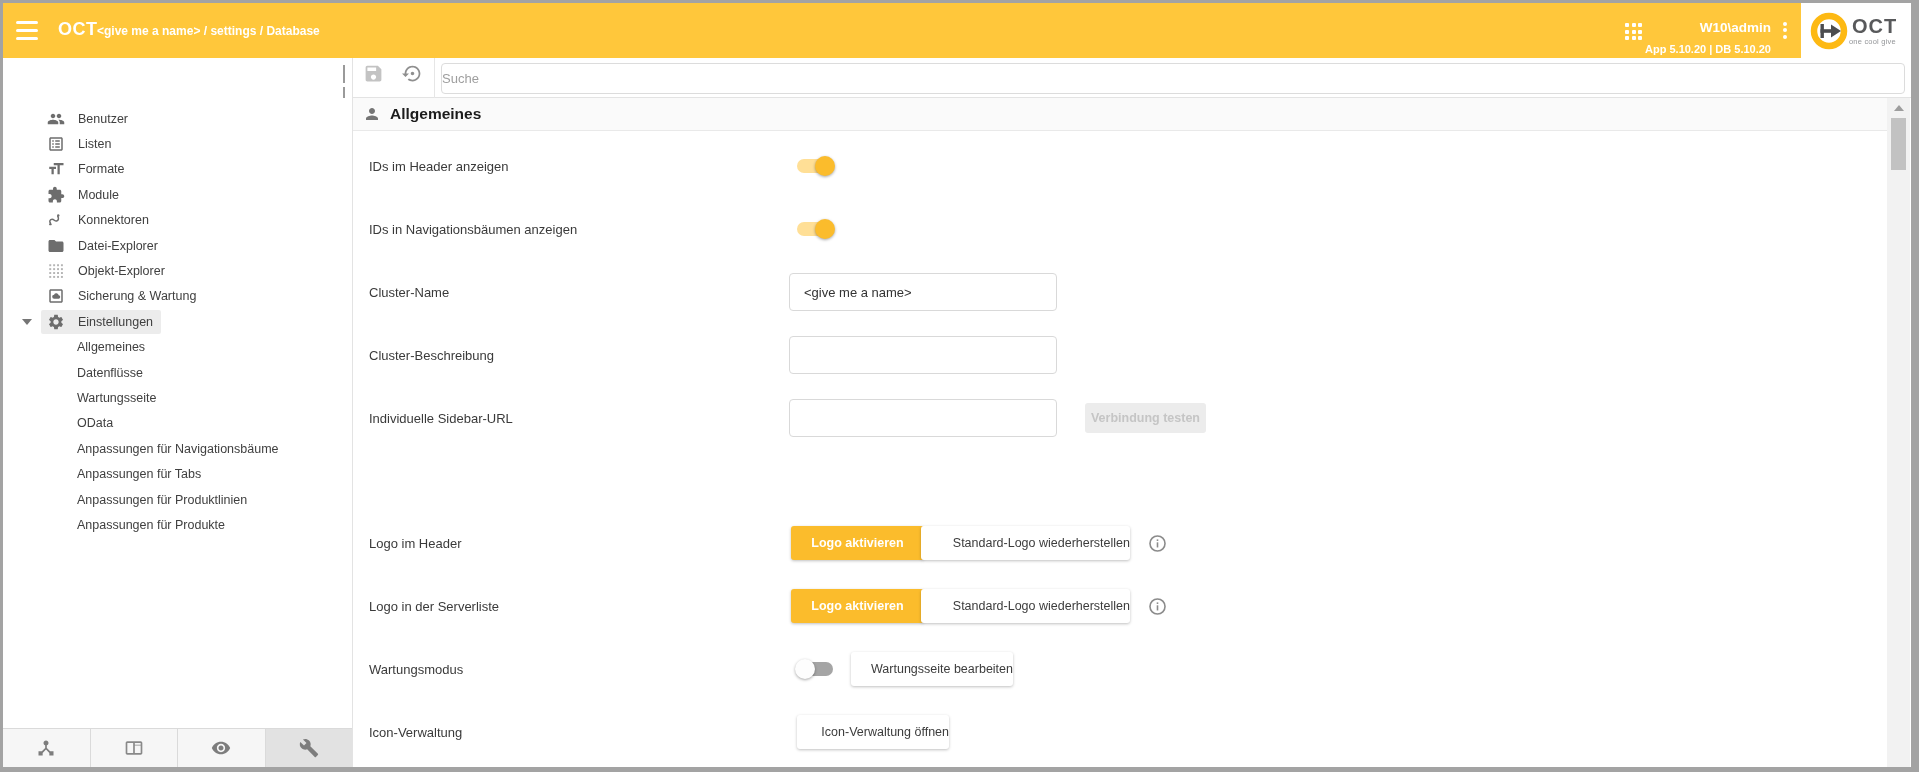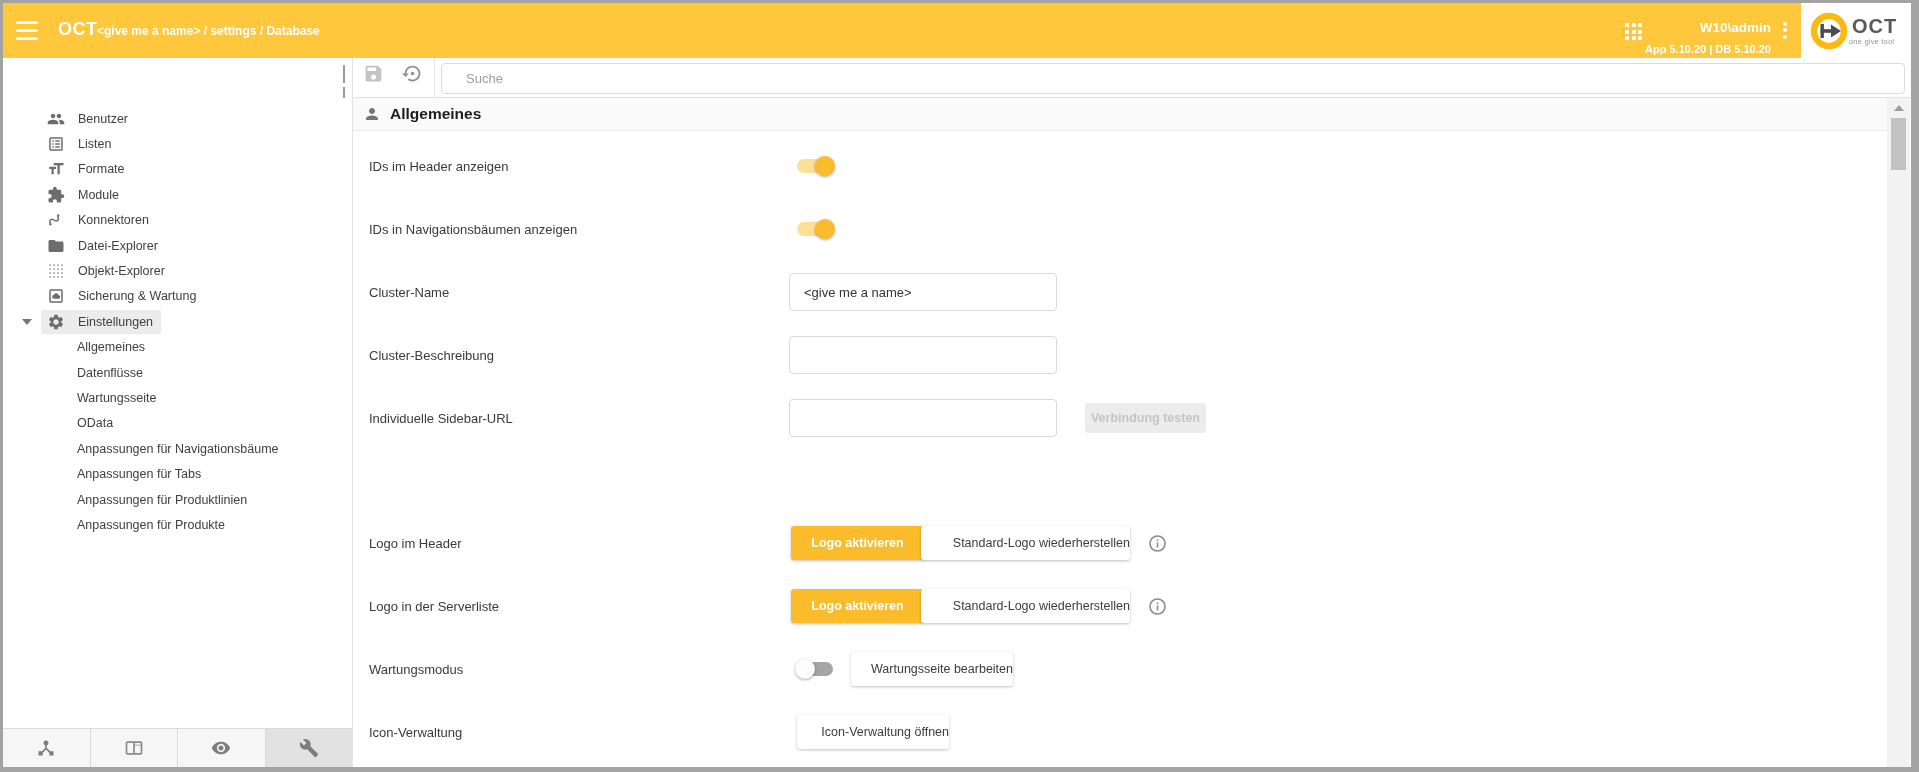--- a/index.html
+++ b/index.html
@@ -22,21 +22,21 @@
   .logo-box { position:absolute; right:0; top:0; width:110px; height:55px; background:#fff; }
   .logo-text { position:absolute; left:51px; top:12px; font-size:20px; font-weight:bold; color:#58595b; letter-spacing:1px; }
   .logo-tag { position:absolute; left:48px; top:34px; font-size:7.5px; color:#939598; letter-spacing:.2px; }
 
   
   .toolbar { position:absolute; left:349px; right:0; top:55px; height:40px; background:#fff; border-bottom:1px solid #e3e3e3; }
   .grip { position:absolute; left:340px; top:62px; width:8px; height:18px; cursor:col-resize; }
   .grip i { display:inline-block; width:1.5px; height:18px; background:#9a9a9a; margin-right:3px; }
   .tb-icon { position:absolute; top:60px; width:22px; height:22px; border:none; background:none; cursor:pointer; }
   .tb-divider { position:absolute; left:431px; top:55px; width:1px; height:40px; background:#e6e6e6; }
-  .search { position:absolute; left:438px; right:6px; top:60px; height:31px; border:1px solid #dcdcdc; border-radius:4px; font-family:"Liberation Sans",sans-serif; font-size:13px; color:#444; padding:0 24px; outline:none; }
+  .search { position:absolute; left:438px; right:6px; top:60px; height:31px; border:1px solid #dcdcdc; border-radius:4px; font-family:"Liberation Sans",sans-serif; font-size:13px; color:#444; padding:0 0; outline:none; }
   .search::placeholder { color:#9e9e9e; }
 
   
   .v-divider { position:absolute; left:349px; top:55px; bottom:0; width:1px; background:#e3e3e3; }
   .sidebar { position:absolute; left:0; top:95px; width:349px; bottom:39px; background:#fff; overflow:hidden; }
   .nav { position:absolute; left:0; top:8px; right:1px; }
   .nav-item { height:25.4px; display:flex; align-items:center; position:relative; cursor:pointer; font-size:12.5px; color:#404040; }
   .nav-item .expander { position:absolute; left:19px; top:50%; transform:translateY(-50%); width:0; height:0; border-left:5px solid transparent; border-right:5px solid transparent; border-top:6px solid #757575; }
   .item-inner { display:flex; align-items:center; margin-left:38px; padding:3px 8px 3px 6px; border-radius:2px; }
   .item-inner.selected { background:#ececec; }
@@ -120,21 +120,21 @@
         </div>
     <div class="version">App 5.10.20 | DB 5.10.20</div>
     <div class="logo-box">
       <svg width="44" height="44" style="position:absolute;left:6px;top:6px" viewBox="0 0 44 44">
         <circle cx="22" cy="22" r="15" fill="none" stroke="#fdb913" stroke-width="6.5"></circle>
         <rect x="13.5" y="15" width="3.4" height="14" fill="#4c4c4e"></rect>
         <rect x="13.5" y="20.2" width="12" height="3.6" fill="#4c4c4e"></rect>
         <polygon points="24,15.5 34,22 24,28.5" fill="#4c4c4e"></polygon>
       </svg>
       <div class="logo-text">OCT</div>
-      <div class="logo-tag">one give tool</div>
+      <div class="logo-tag">one cool give</div>
     </div>
   </div>
 
   <div class="toolbar"></div>
   <div class="grip"><i></i><i></i></div>
   <button class="tb-icon" style="left:359px">
     <svg viewBox="0 0 24 24" width="21" height="21" fill="#c3c3c3">
           <path d="M17 3H5c-1.11 0-2 .9-2 2v14c0 1.1.89 2 2 2h14c1.1 0 2-.9 2-2V7l-4-4zm-5 16c-1.66 0-3-1.34-3-3s1.34-3 3-3 3 1.34 3 3-1.34 3-3 3zm3-10H5V5h10v4z"></path>
         </svg>
   </button>

